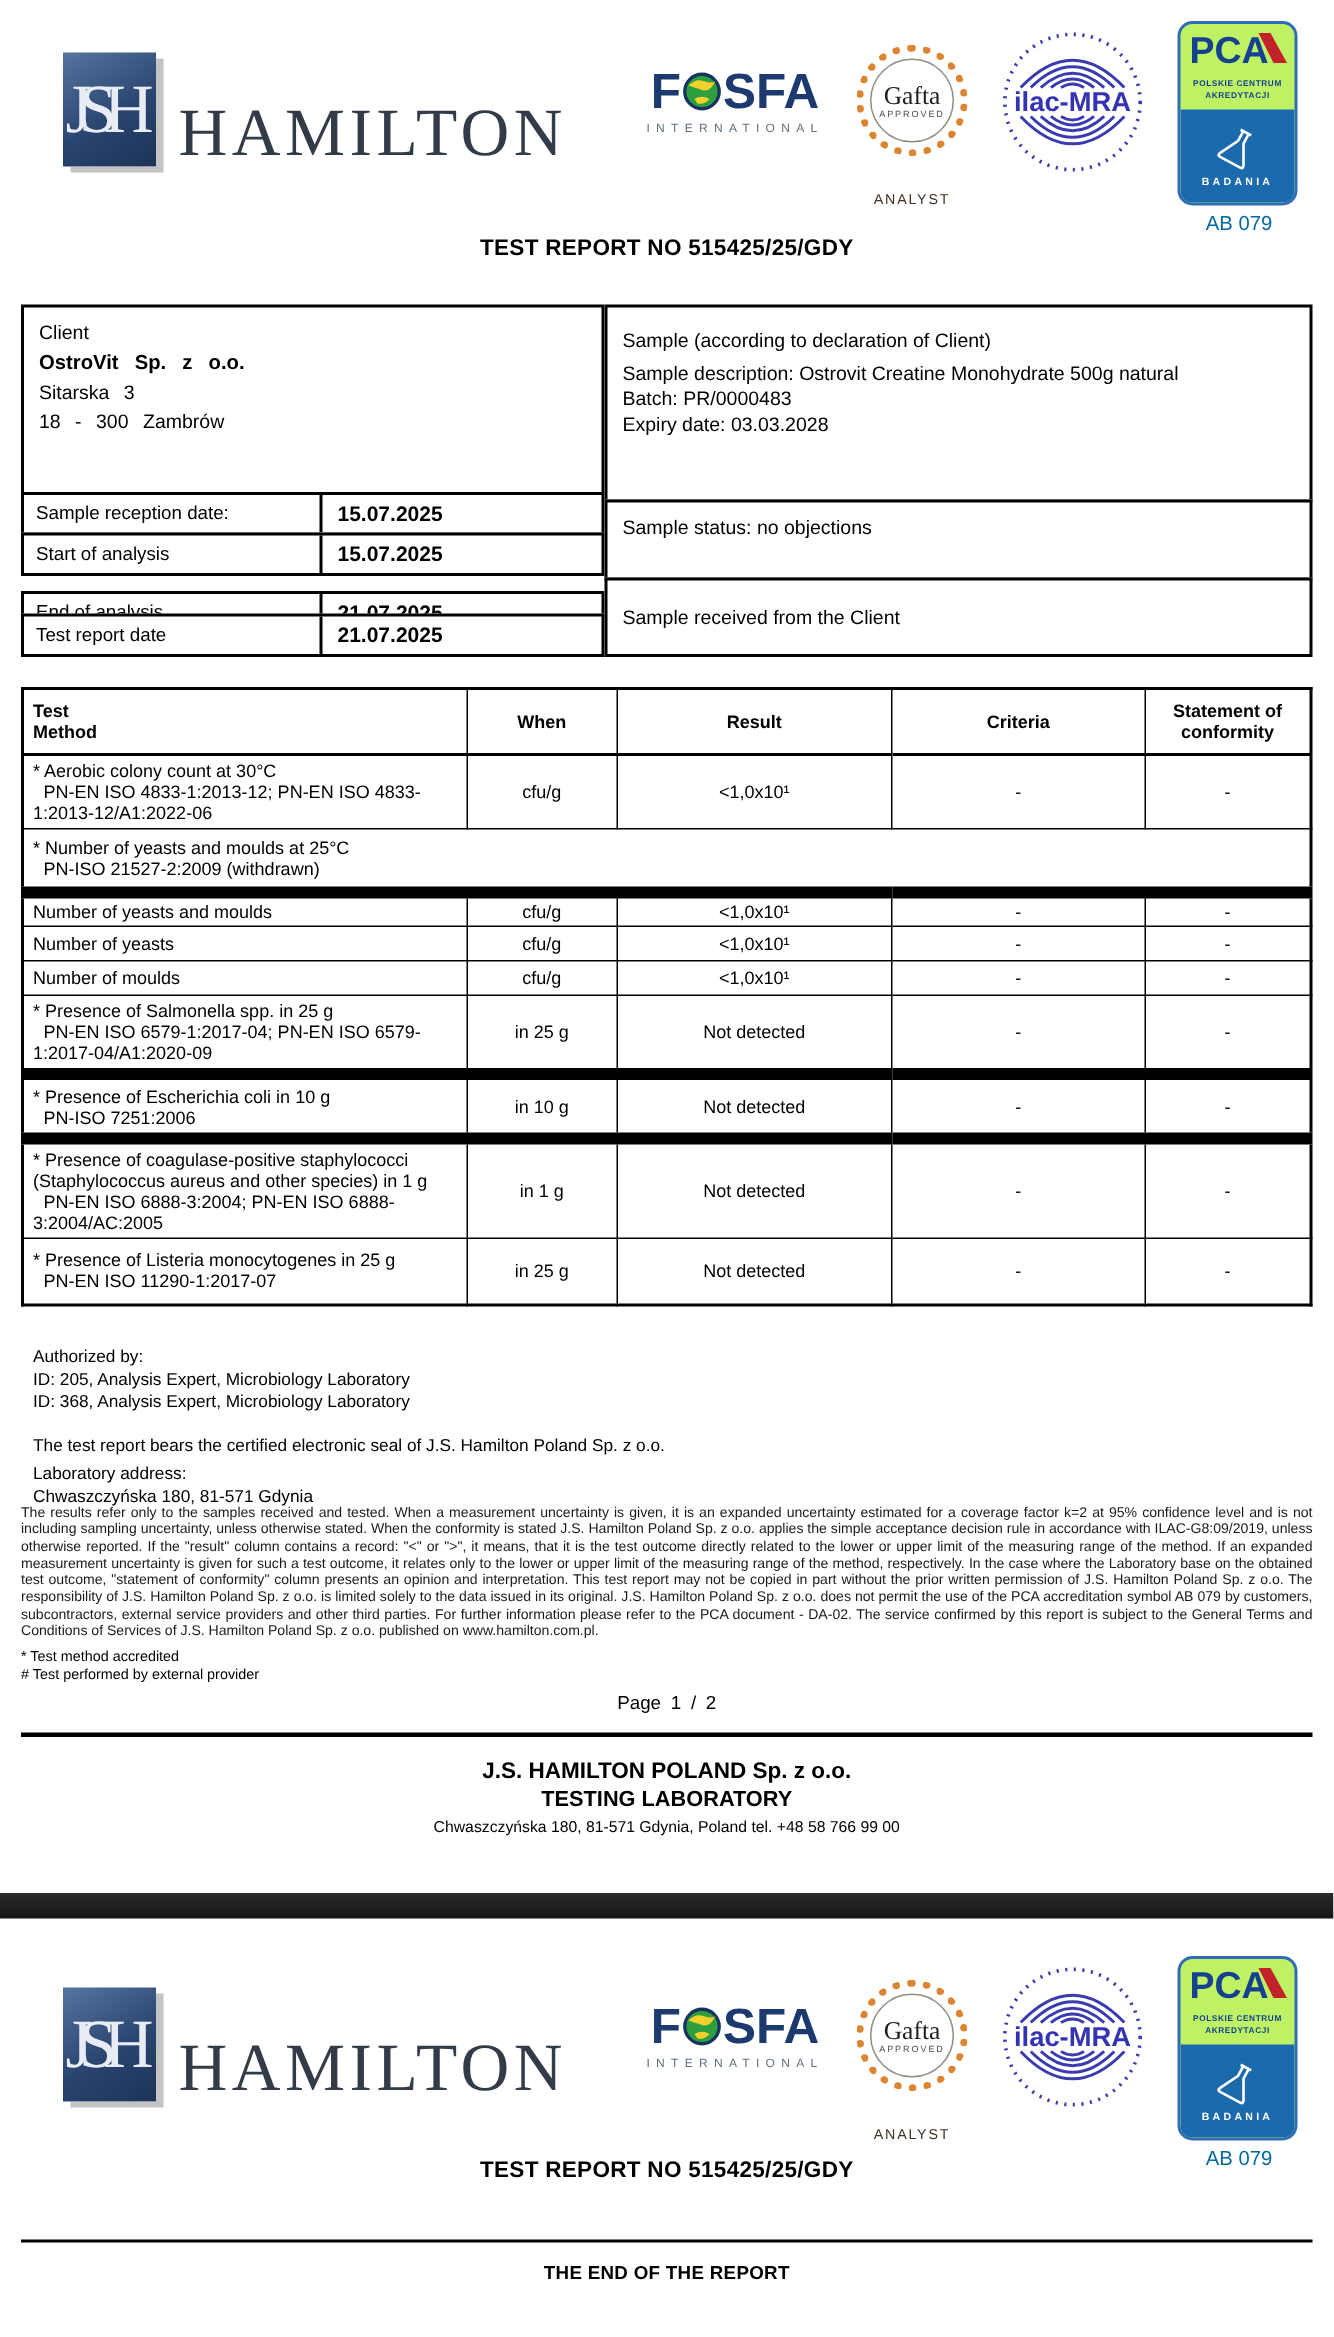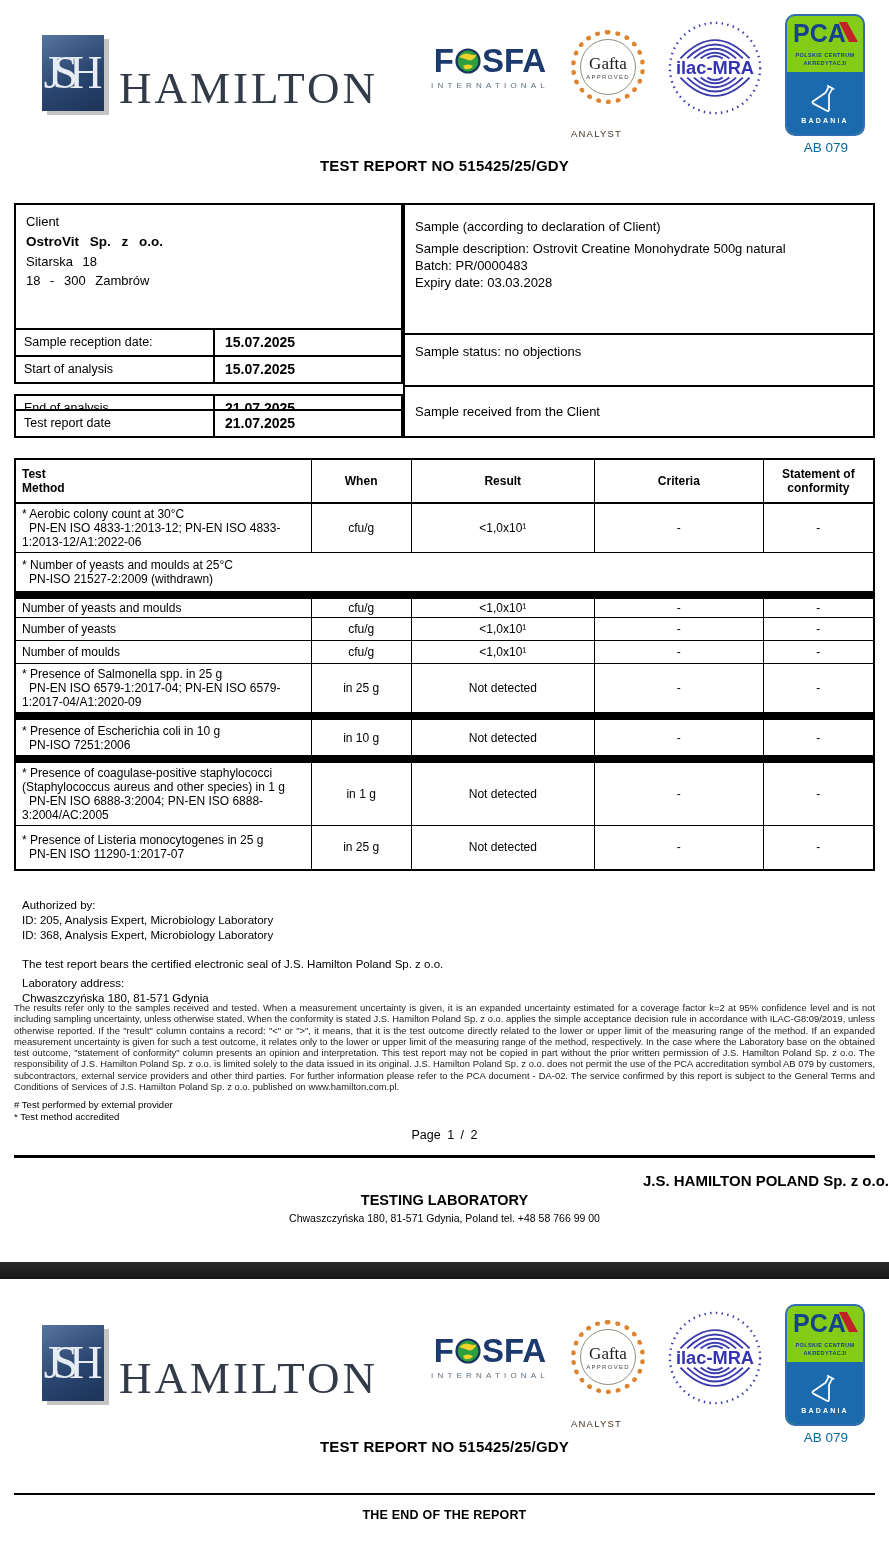--- a/index.html
+++ b/index.html
@@ -26,31 +26,31 @@
     font-family:"Liberation Serif", serif; font-size:45px; color:#333b49;
     letter-spacing:3px; margin-left:15px; margin-top:12px; line-height:1;
   }
   .logo-row { position:absolute; right:22px; top:0; display:flex; gap:22px; align-items:flex-start; }
   
   .fosfa { margin-top:44px; text-align:center; }
   .fosfa-top { display:flex; align-items:center; justify-content:center; font-size:33px; font-weight:bold; color:#1c3a6e; line-height:1; }
   .fosfa-globe { margin:0 1px; display:flex; }
   .fosfa-intl { font-size:8px; letter-spacing:4.2px; color:#5e6f80; margin-top:4px; white-space:nowrap; }
   
-  .gafta-wrap { margin-top:30px; text-align:left; }
+  .gafta-wrap { margin-top:30px; text-align:center; }
   .gafta-circle { width:74px; height:74px; border-radius:50%; border:5px dotted #dd8430; display:flex; align-items:center; justify-content:center; margin:0 auto; }
   .gafta-inner { width:56px; height:56px; border-radius:50%; border:1.5px solid #8e8e80; display:flex; flex-direction:column; align-items:center; justify-content:center; }
   .gafta-name { font-family:"Liberation Serif", serif; font-size:17px; color:#1c1c1c; line-height:1; }
   .gafta-approved { font-size:6px; letter-spacing:1.3px; color:#4a4a44; margin-top:2px; }
   .gafta-analyst { font-size:9.5px; font-weight:normal; color:#433325; letter-spacing:1.2px; margin-top:24px; }
   
   .ilac { margin-top:20px; }
   
   .pca-wrap { margin-top:14px; width:82px; }
-  .pca-badge { width:80px; border:2.5px solid #2f6db5; border-radius:10px; overflow:hidden; background:#84cc16; }
+  .pca-badge { width:80px; border:2.5px solid #2f6db5; border-radius:10px; overflow:hidden; background:#bef264; }
   .pca-top { padding:5px 2px 4px; text-align:center; }
   .pca-sub { font-size:5.5px; font-weight:bold; color:#15418f; letter-spacing:0.4px; line-height:1.5; margin-top:2px; }
   .pca-bottom { background:#1a6aad; height:62px; display:flex; flex-direction:column; align-items:center; justify-content:center; gap:3px; }
   .pca-badania { color:#fff; font-size:7px; font-weight:bold; letter-spacing:2.2px; }
   .pca-ab { text-align:center; font-size:13.5px; margin-top:4px; color:#0369a1; }
 
   
   .report-title { position:absolute; left:0; right:0; text-align:center; font-size:15px; font-weight:bold; letter-spacing:0.2px; }
 
   
@@ -83,21 +83,21 @@
   .auth { position:absolute; left:22px; top:898px; font-size:11.5px; line-height:1.32; }
   .auth .gap { height:13px; }
   .fineprint { position:absolute; left:14px; right:14px; top:1002px; }
   .disclaimer { font-size:9.4px; line-height:1.2; text-align:justify; color:#1a1a1a; }
   .notes { margin-top:7px; font-size:9.6px; line-height:1.25; }
 
   
   .page-label { position:absolute; left:0; right:0; top:1128px; text-align:center; font-size:12.5px; word-spacing:3px; }
   .footer-line { position:absolute; left:14px; right:14px; top:1155px; border-top:3px solid #000; }
   .footer { position:absolute; left:0; right:0; top:1172px; text-align:center; }
-  .footer-company { font-size:15px; font-weight:bold;text-align:right; }
+  .footer-company { font-size:15px; font-weight:bold; }
   .footer-lab { font-size:14.5px; font-weight:bold; margin-top:3px; }
   .footer-addr { font-size:10.5px; margin-top:4px; }
 
   .page-sep { position:absolute; left:0; right:0; top:1262px; height:17px; background:linear-gradient(180deg,#2a2a2a,#161616); }
 
   
   .page2 { position:absolute; left:0; right:0; top:1279px; height:279px; }
   .page2 .doc-header { top:11px; }
   .page2 .report-title { top:159px; }
   .end-line { position:absolute; left:14px; right:14px; top:214px; border-top:2px solid #000; }
@@ -180,21 +180,21 @@
     </div>
   </div>
 </header>
 
 <div class="report-title" style="top:157px;">TEST REPORT NO 515425/25/GDY</div>
 
 <section class="info">
   <div class="box client-box">
     <div>Client</div>
     <div class="client-name">OstroVit Sp. z o.o.</div>
-    <div class="client-line">Sitarska 18</div>
+    <div class="client-line">Sitarska 3</div>
     <div class="client-line">18 - 300 Zambrów</div>
   </div>
 
   <div class="dates-row" style="top:125px;">
     <div class="dates-label">Sample reception date:</div>
     <div class="dates-value">15.07.2025</div>
   </div>
   <div class="dates-row" style="top:152px;">
     <div class="dates-label">Start of analysis</div>
     <div class="dates-value">15.07.2025</div>
@@ -332,22 +332,22 @@
   <div class="gap"></div>
   <div>The test report bears the certified electronic seal of J.S. Hamilton Poland Sp. z o.o.</div>
   <div style="height:4px;"></div>
   <div>Laboratory address:</div>
   <div>Chwaszczyńska 180, 81-571 Gdynia</div>
 </section>
 
 <section class="fineprint">
   <p class="disclaimer">The results refer only to the samples received and tested. When a measurement uncertainty is given, it is an expanded uncertainty estimated for a coverage factor k=2 at 95% confidence level and is not including sampling uncertainty, unless otherwise stated. When the conformity is stated J.S. Hamilton Poland Sp. z o.o. applies the simple acceptance decision rule in accordance with ILAC-G8:09/2019, unless otherwise reported. If the "result" column contains a record: "&lt;" or "&gt;", it means, that it is the test outcome directly related to the lower or upper limit of the measuring range of the method. If an expanded measurement uncertainty is given for such a test outcome, it relates only to the lower or upper limit of the measuring range of the method, respectively. In the case where the Laboratory base on the obtained test outcome, "statement of conformity" column presents an opinion and interpretation. This test report may not be copied in part without the prior written permission of J.S. Hamilton Poland Sp. z o.o. The responsibility of J.S. Hamilton Poland Sp. z o.o. is limited solely to the data issued in its original. J.S. Hamilton Poland Sp. z o.o. does not permit the use of the PCA accreditation symbol AB 079 by customers, subcontractors, external service providers and other third parties. For further information please refer to the PCA document - DA-02. The service confirmed by this report is subject to the General Terms and Conditions of Services of J.S. Hamilton Poland Sp. z o.o. published on www.hamilton.com.pl.</p>
   <div class="notes">
+    <div>* Test method accredited</div>
     <div># Test performed by external provider</div>
-    <div>* Test method accredited</div>
   </div>
 </section>
 
 <div class="page-label">Page 1 / 2</div>
 <div class="footer-line"></div>
 <footer class="footer">
   <div class="footer-company">J.S. HAMILTON POLAND Sp. z o.o.</div>
   <div class="footer-lab">TESTING LABORATORY</div>
   <div class="footer-addr">Chwaszczyńska 180, 81-571 Gdynia, Poland tel. +48 58 766 99 00</div>
 </footer>

